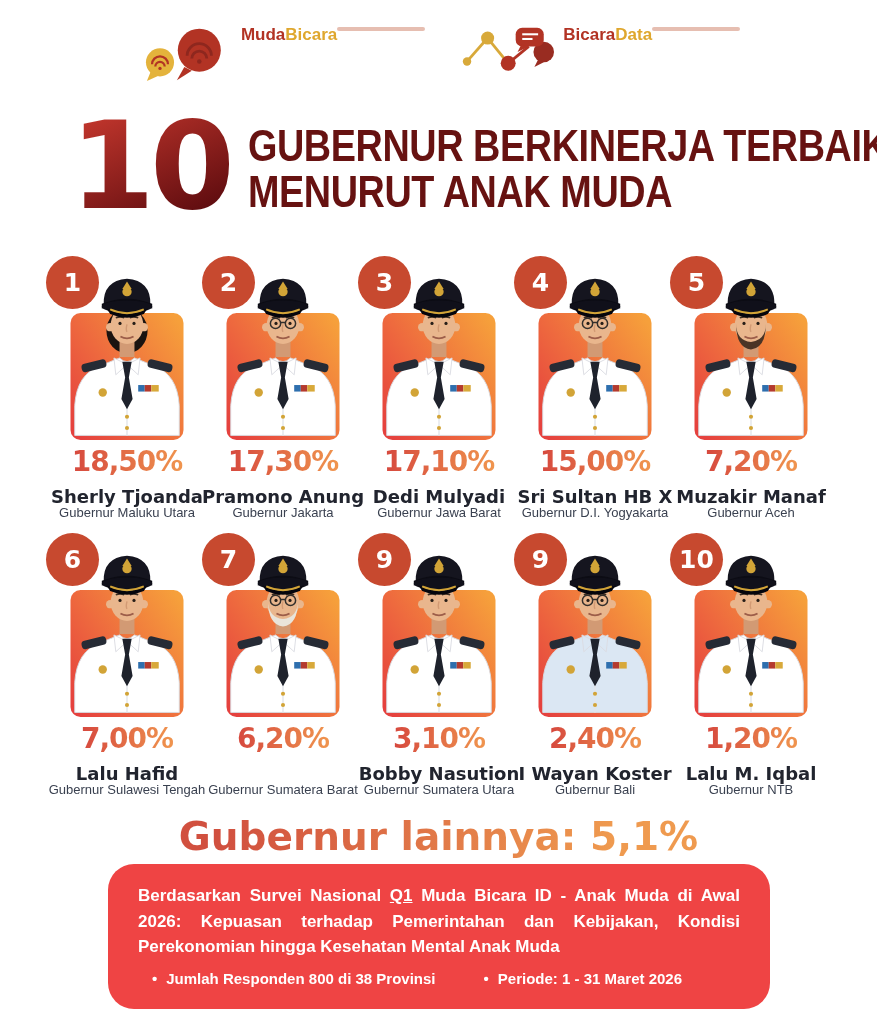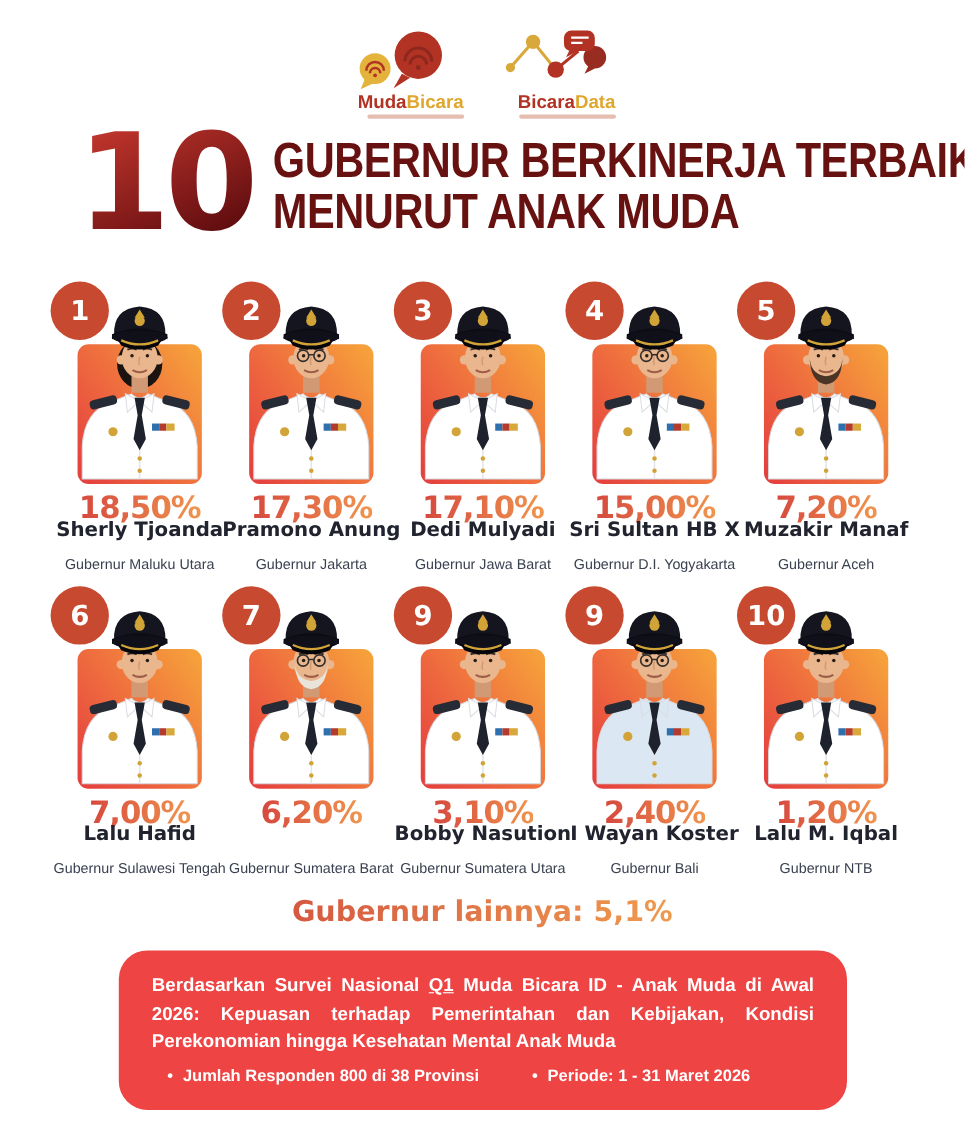--- a/index.html
+++ b/index.html
@@ -2,21 +2,21 @@
 <html><head>
 <meta charset="utf-8">
 <style>
   html,body{margin:0;padding:0;background:#ffffff;}
   .canvas{position:relative;width:877px;height:1024px;background:#ffffff;overflow:hidden;
           font-family:"Liberation Sans",sans-serif;}
 
   
   .logos{position:absolute;top:24px;left:0;right:0;display:flex;justify-content:center;
          gap:34px;align-items:flex-start;}
-  .logo{display:flex;flex-direction:column;align-items:flex-end;}
+  .logo{display:flex;flex-direction:row;align-items:flex-start;}
   .logo-word{font-size:17px;font-weight:bold;letter-spacing:0;line-height:1;margin-top:2px;}
   .lw-red{color:#b23324;} .lw-yellow{color:#dfa72e;}
   .logo-tagline{width:88px;height:3.5px;margin-top:3px;border-radius:2px;
                 background:rgba(190,85,50,.38);}
 
   
   .title-block{position:absolute;left:70px;top:114px;display:flex;align-items:flex-start;}
   .big-number{font-family:"DejaVu Sans",sans-serif;font-size:122px;line-height:.86;
               font-weight:800;letter-spacing:-5px;
               background:linear-gradient(155deg,#bd342b 10%,#5e0c0f 90%);
@@ -36,28 +36,28 @@
             background:linear-gradient(55deg,#e5413e 5%,#ee6a3e 45%,#f6a03b 95%);}
   .person{position:absolute;top:7px;left:50%;transform:translateX(-50%);z-index:2;}
   .rank-badge{position:absolute;top:3px;left:-3px;width:53px;height:53px;border-radius:50%;
               background:#c7492f;color:#fff;font-size:25px;font-weight:800;z-index:3;
               display:flex;align-items:center;justify-content:center;
               font-family:"DejaVu Sans",sans-serif;}
   .pct{position:absolute;top:192px;left:50%;transform:translateX(-50%);white-space:nowrap;
        font-family:"DejaVu Sans",sans-serif;font-size:28px;font-weight:800;letter-spacing:-1px;
        background:linear-gradient(90deg,#d6483e,#f0954e);
        -webkit-background-clip:text;background-clip:text;color:transparent;}
-  .gov-name{position:absolute;top:218px;left:50%;transform:translateX(-50%);white-space:nowrap;
+  .gov-name{position:absolute;top:233px;left:50%;transform:translateX(-50%);white-space:nowrap;
             font-family:"DejaVu Sans",sans-serif;font-size:18px;font-weight:bold;color:#21242e;}
   .gov-role{position:absolute;top:252px;left:50%;transform:translateX(-50%);white-space:nowrap;
             font-size:13px;color:#3a4150;}
 
   
   .others-line{position:absolute;top:814px;left:0;right:0;text-align:center;
-               font-family:"DejaVu Sans",sans-serif;font-size:26px;font-weight:800;
+               font-family:"DejaVu Sans",sans-serif;font-size:39px;font-weight:800;
                background:linear-gradient(90deg,#d1503f 25%,#ef9a4f 70%);
                -webkit-background-clip:text;background-clip:text;color:transparent;}
 
   
   .footer-box{position:absolute;left:108px;top:864px;width:662px;height:145px;
               background:#ef4444;border-radius:26px;box-sizing:border-box;
               padding:19px 30px 0 30px;color:#ffffff;}
   .footer-note{font-size:17px;font-weight:bold;line-height:1.5;text-align:justify;}
   .footer-q1{text-decoration:underline;}
   .footer-bullets{display:flex;gap:48px;margin-top:10px;padding-left:14px;

